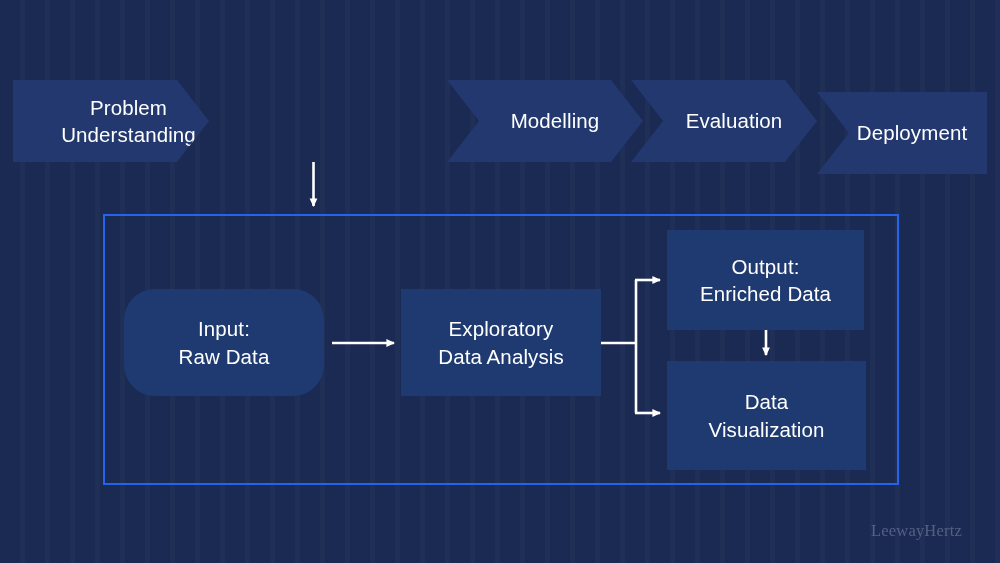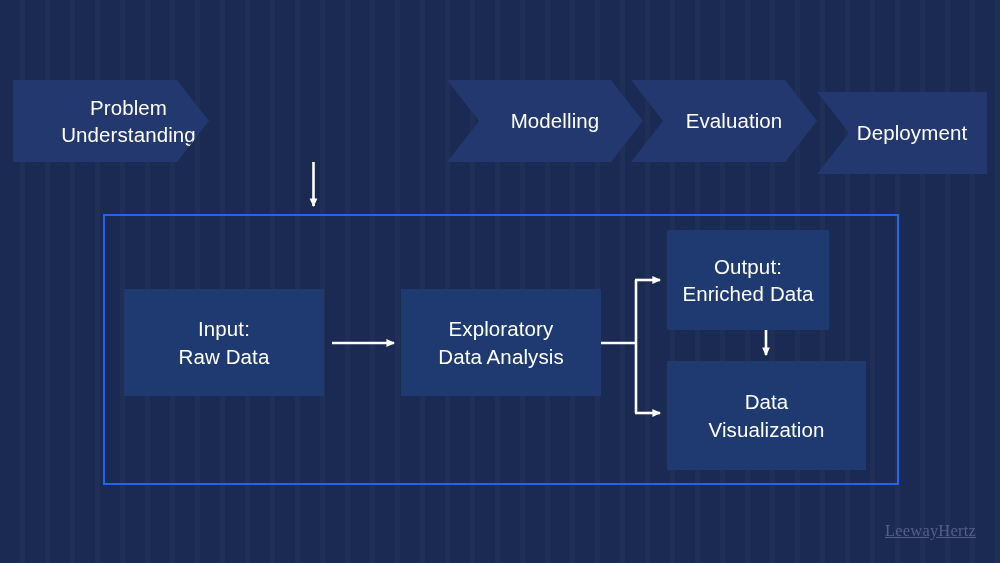--- a/index.html
+++ b/index.html
@@ -86,45 +86,44 @@
     box-sizing: border-box;
   }
   .pbox .pbox-label {
     color: #ffffff;
     font-size: 20.5px;
     line-height: 1.34;
     text-align: center;
     white-space: pre-line;
     letter-spacing: 0.1px;
   }
-  #box-input       { left: 124px; top: 289px; width: 200px; height: 107px; }
+  #box-input       { left: 124px; top: 289px; width: 200px; height: 107px; border-radius: 31px; }
   #box-eda         { left: 401px; top: 289px; width: 200px; height: 107px; }
-  #box-output      { left: 667px; top: 230px; width: 162px; height: 100px; }
+  #box-output      { left: 667px; top: 230px; width: 197px; height: 100px; }
   #box-visualization { left: 667px; top: 361px; width: 199px; height: 109px; }
 
   
   #arrow-layer {
     position: absolute;
     left: 0; top: 0;
     width: 1000px; height: 563px;
     pointer-events: none;
   }
 
   
   #watermark {
     position: absolute;
-    right: 24px;
+    right: 38px;
     bottom: 22px;
     color: #5b6versionplaceholder;
     color: #5d6a8e;
     font-family: "Liberation Serif", serif;
     font-size: 16.5px;
     letter-spacing: 0.2px;
     opacity: 0.85;
-    text-decoration: underline;
   }
 </style>
 </head>
 <body>
 
 <div id="canvas">
 
   <div id="chevron-banner">
 
     <div class="chevron chev-first" style="left:0px; width:196px;">

